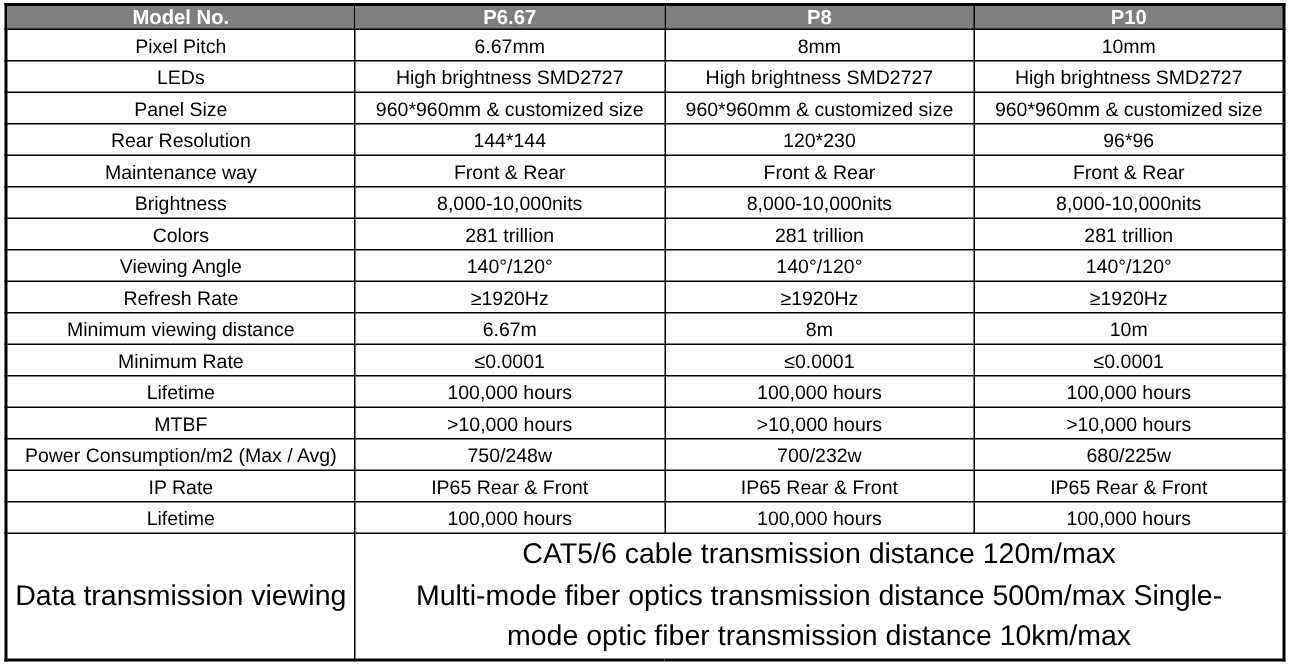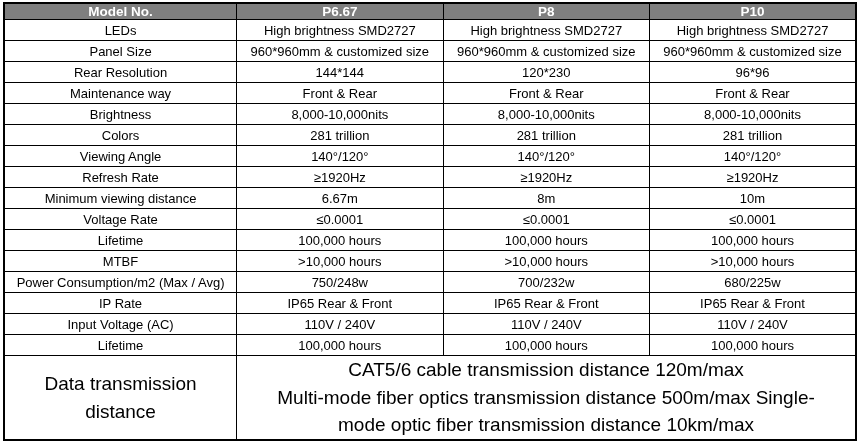--- a/index.html
+++ b/index.html
@@ -71,20 +71,26 @@
     <thead>
       <tr>
         <th>Model No.</th>
         <th>P6.67</th>
         <th>P8</th>
         <th>P10</th>
       </tr>
     </thead>
     <tbody>
       <tr>
+        <td>Pixel Pitch</td>
+        <td>6.67mm</td>
+        <td>8mm</td>
+        <td>10mm</td>
+      </tr>
+      <tr>
         <td>LEDs</td>
         <td>High brightness SMD2727</td>
         <td>High brightness SMD2727</td>
         <td>High brightness SMD2727</td>
       </tr>
       <tr>
         <td>Panel Size</td>
         <td>960*960mm &amp; customized size</td>
         <td>960*960mm &amp; customized size</td>
         <td>960*960mm &amp; customized size</td>
@@ -125,21 +131,21 @@
         <td>≥1920Hz</td>
         <td>≥1920Hz</td>
       </tr>
       <tr>
         <td>Minimum viewing distance</td>
         <td>6.67m</td>
         <td>8m</td>
         <td>10m</td>
       </tr>
       <tr>
-        <td>Voltage Rate</td>
+        <td>Minimum Rate</td>
         <td>≤0.0001</td>
         <td>≤0.0001</td>
         <td>≤0.0001</td>
       </tr>
       <tr>
         <td>Lifetime</td>
         <td>100,000 hours</td>
         <td>100,000 hours</td>
         <td>100,000 hours</td>
       </tr>
@@ -155,33 +161,27 @@
         <td>700/232w</td>
         <td>680/225w</td>
       </tr>
       <tr>
         <td>IP Rate</td>
         <td>IP65 Rear &amp; Front</td>
         <td>IP65 Rear &amp; Front</td>
         <td>IP65 Rear &amp; Front</td>
       </tr>
       <tr>
-        <td>Input Voltage (AC)</td>
-        <td>110V / 240V</td>
-        <td>110V / 240V</td>
-        <td>110V / 240V</td>
-      </tr>
-      <tr>
         <td>Lifetime</td>
         <td>100,000 hours</td>
         <td>100,000 hours</td>
         <td>100,000 hours</td>
       </tr>
       <tr class="footer-row">
-        <td class="footer-label">Data transmission distance</td>
+        <td class="footer-label">Data transmission viewing</td>
         <td class="footer-values" colspan="3">
           <div>CAT5/6 cable transmission distance 120m/max</div>
           <div>Multi-mode fiber optics transmission distance 500m/max Single-mode optic fiber transmission distance 10km/max</div>
         </td>
       </tr>
     </tbody>
   </table>
 </div>
 
 </body></html>

